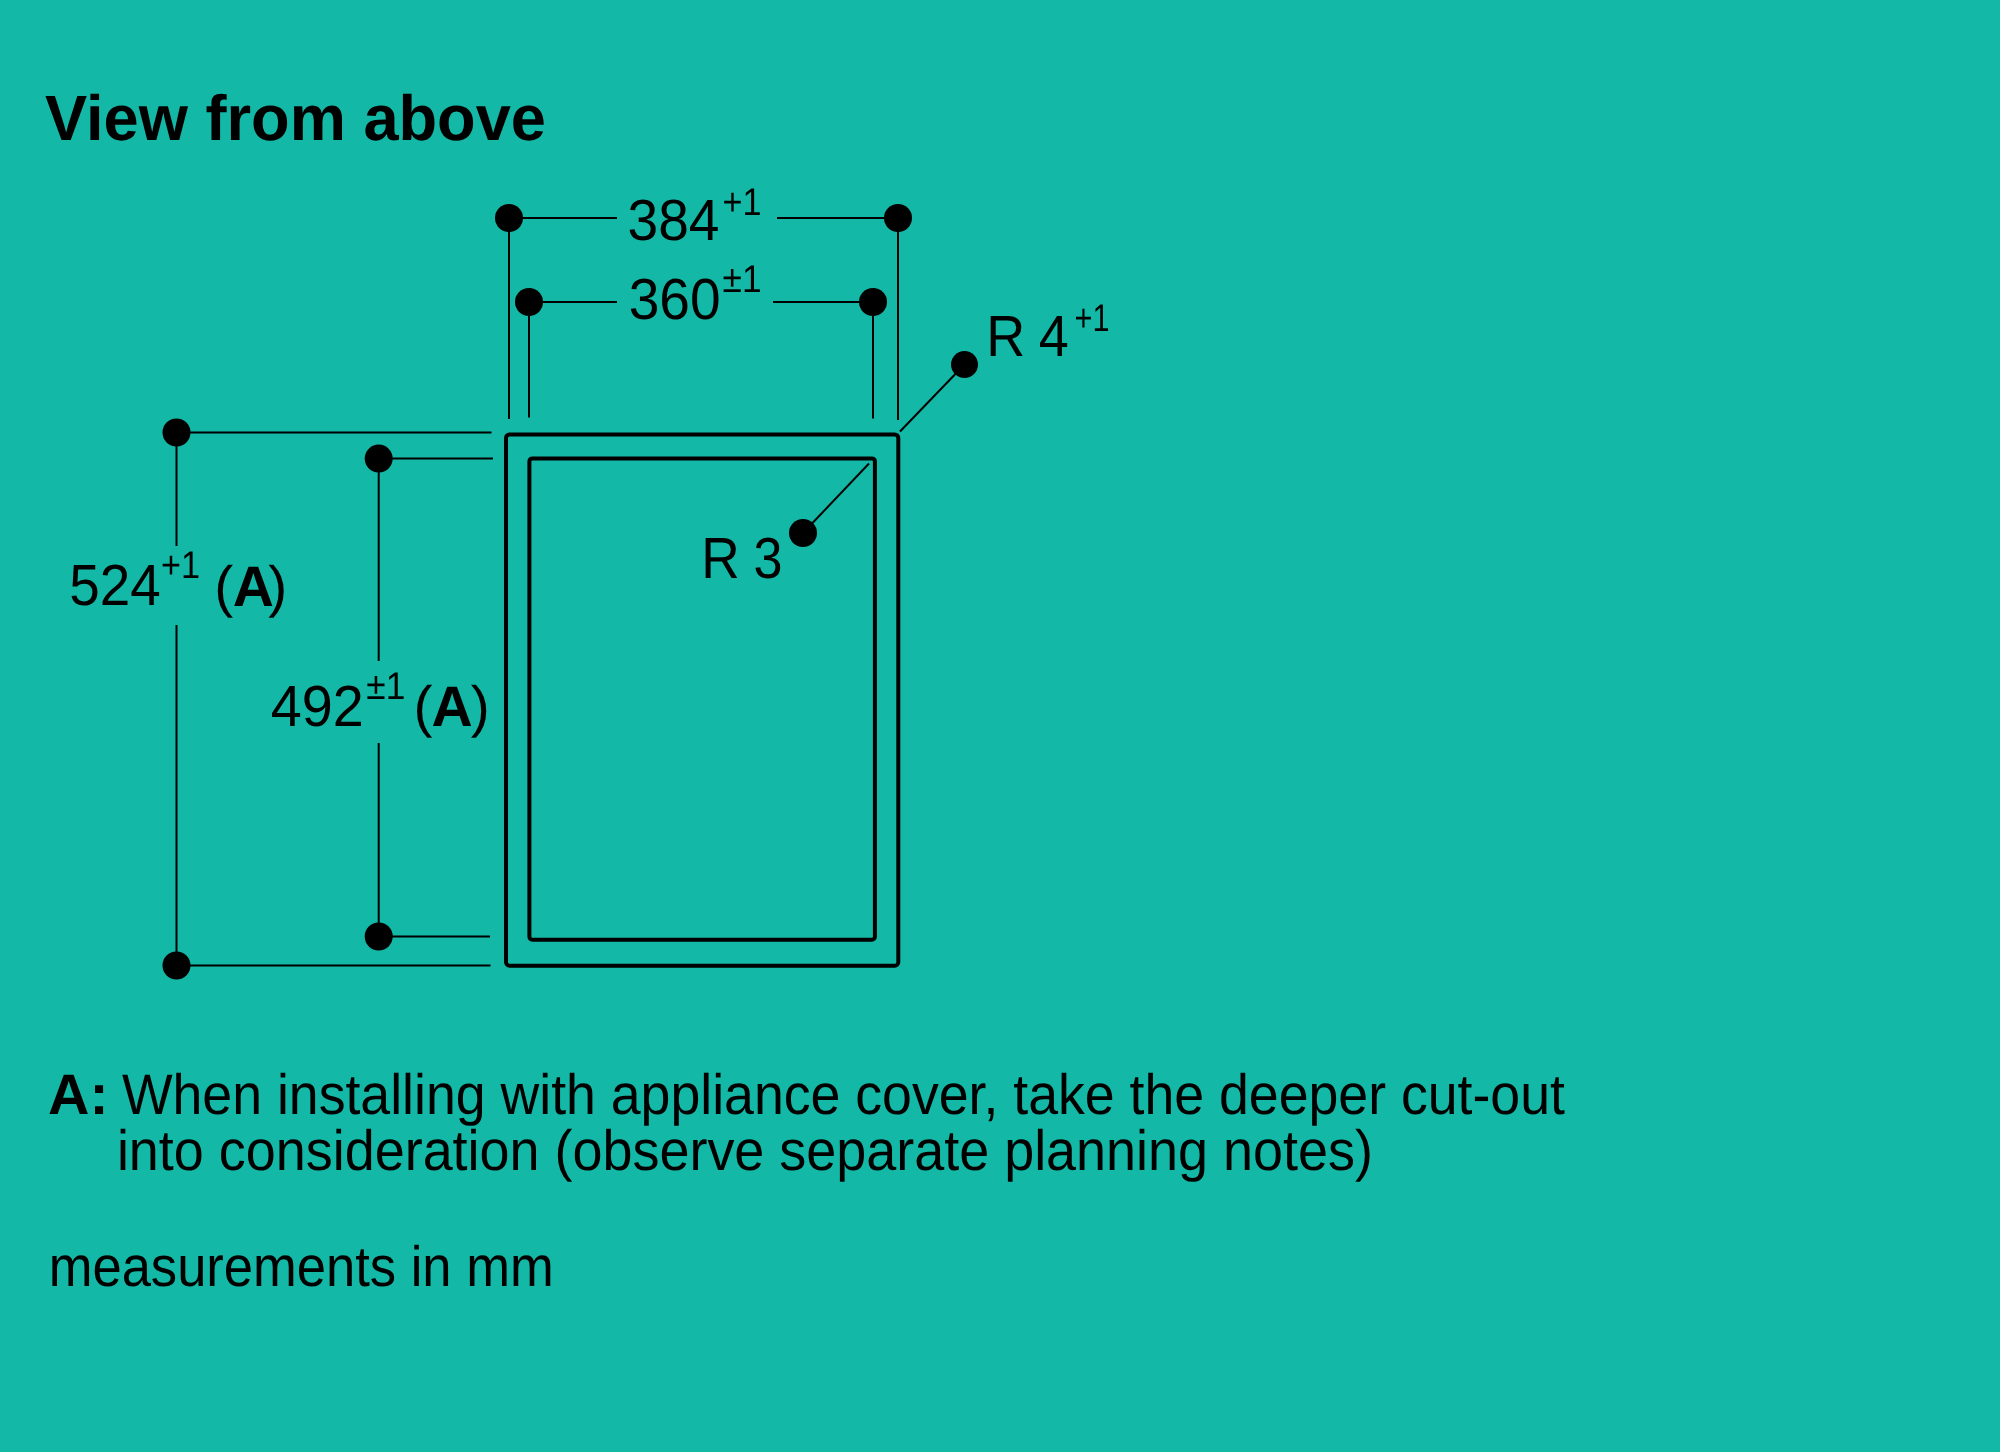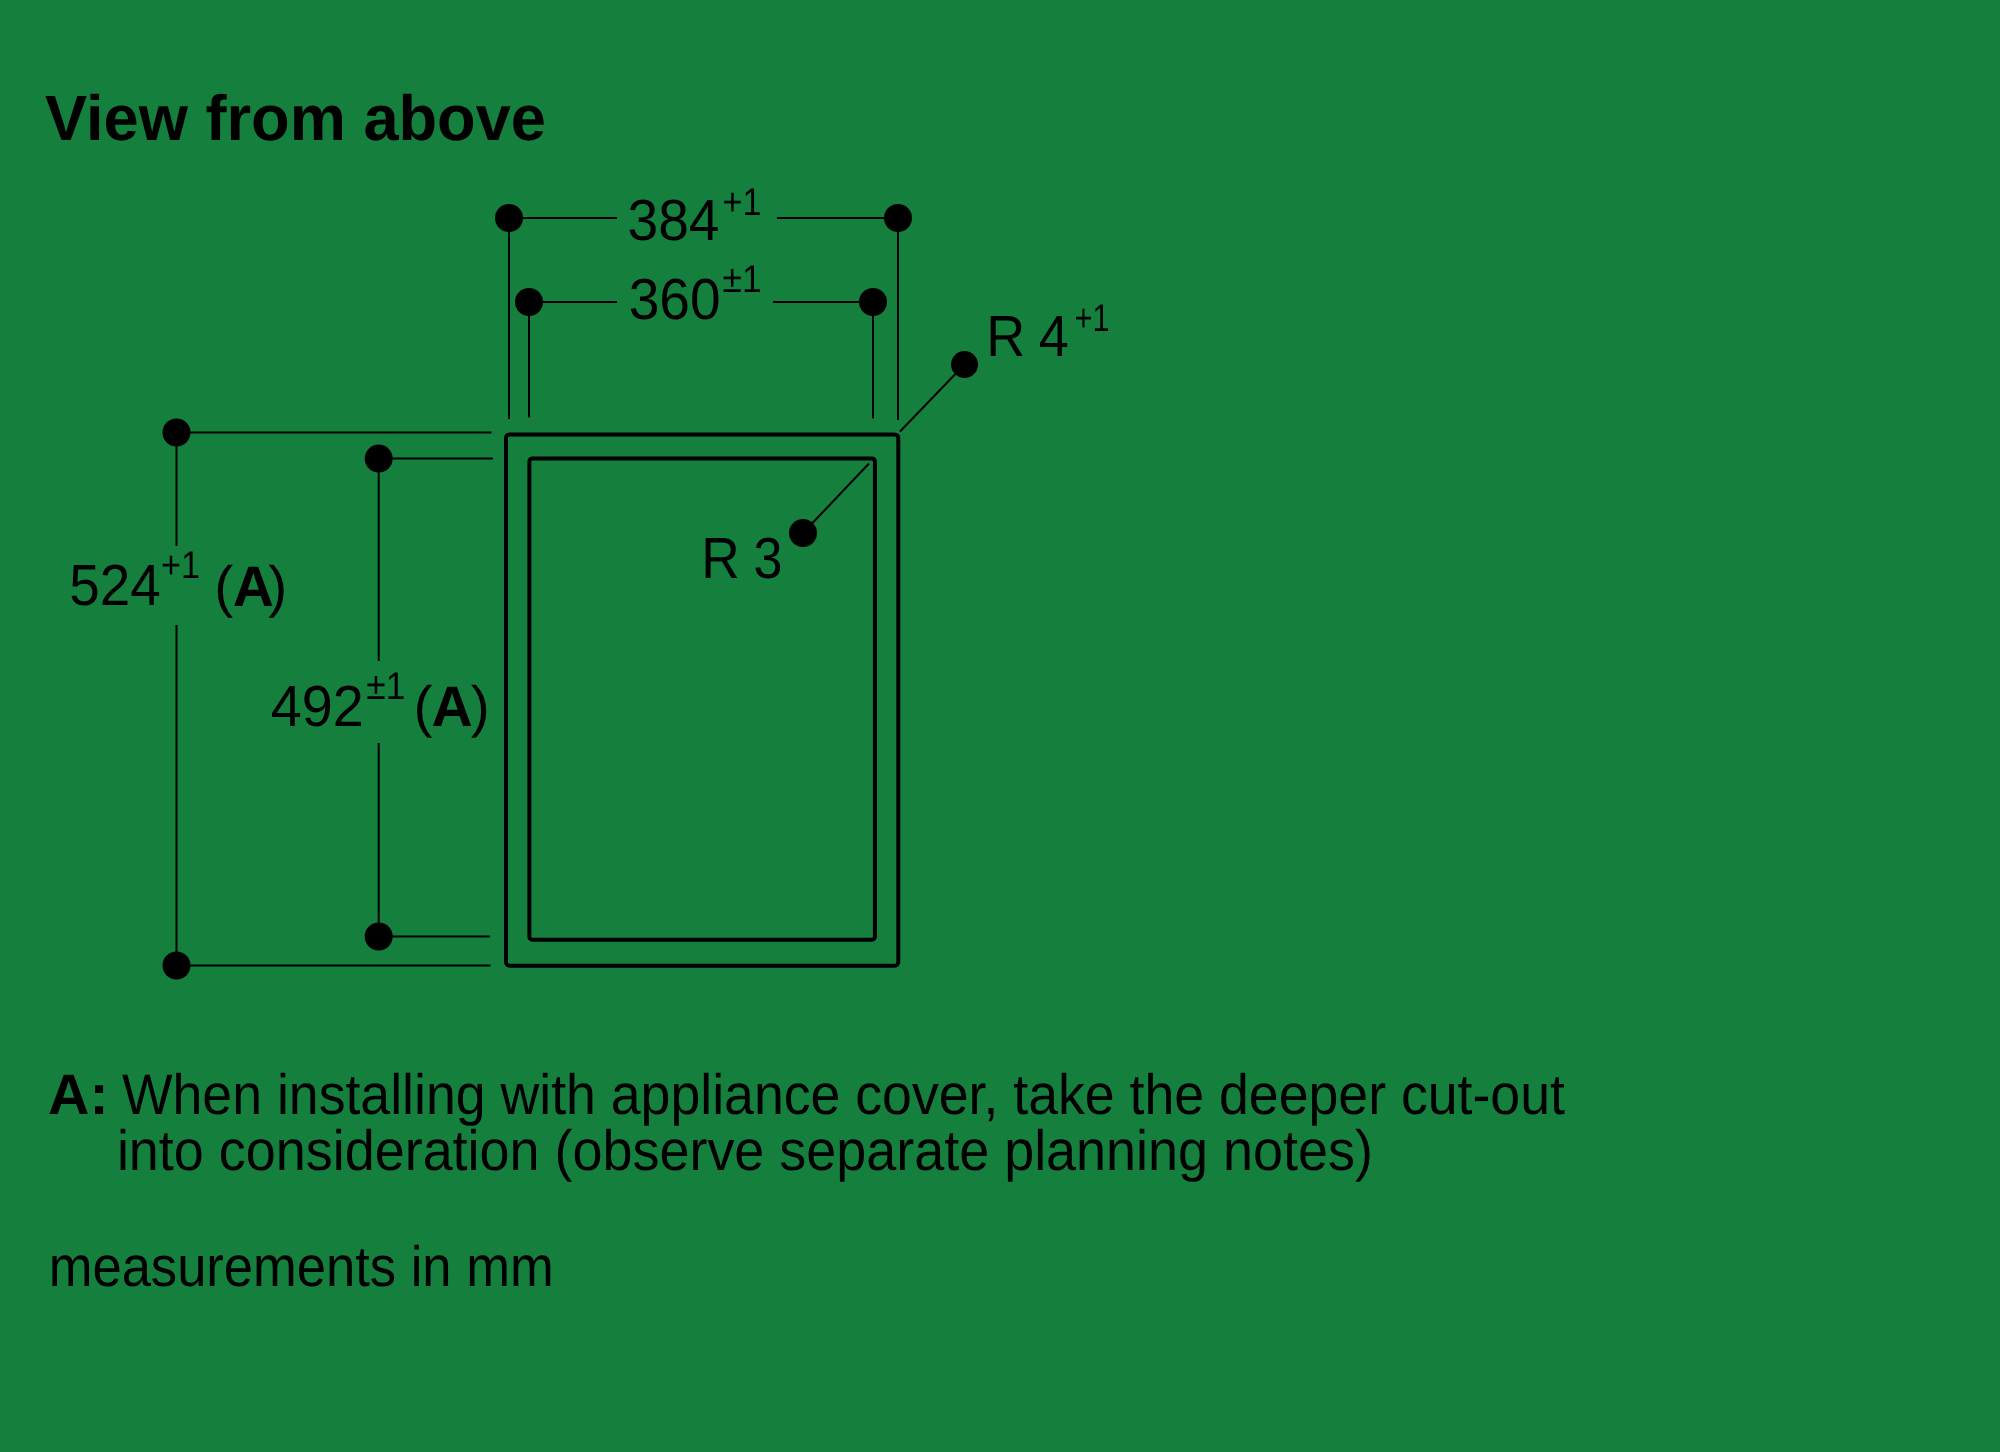--- a/index.html
+++ b/index.html
@@ -1,16 +1,16 @@
 <!DOCTYPE html>
 <html><head>
 <meta charset="utf-8">
 <style>
   html,body{margin:0;padding:0;background:#fff;}
-  #page{position:relative;width:2000px;height:1452px;background:#15803d;overflow:hidden;}
+  #page{position:relative;width:2000px;height:1452px;background:#14b8a6;overflow:hidden;}
   svg{position:absolute;left:0;top:0;will-change:transform;transform:translateZ(0);}
   text{font-family:"Liberation Sans",sans-serif;fill:#000;text-rendering:geometricPrecision;}
 </style>
 </head>
 <body>
 <div id="page">
 <svg width="2000" height="1452" viewBox="0 0 2000 1452">
 
   <text x="45" y="139.5" font-size="64" font-weight="bold" textLength="501" lengthAdjust="spacingAndGlyphs">View from above</text>
 

